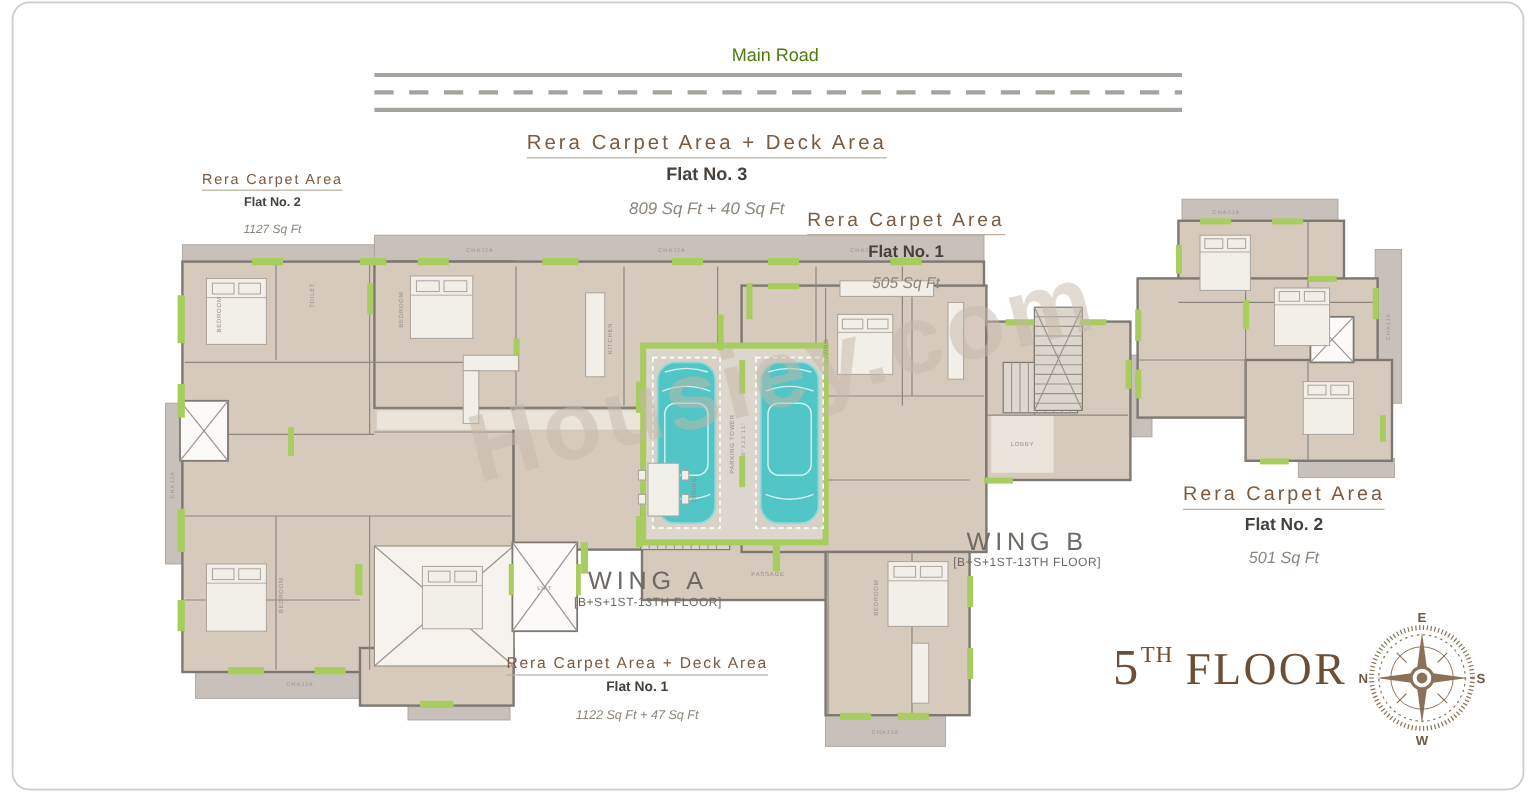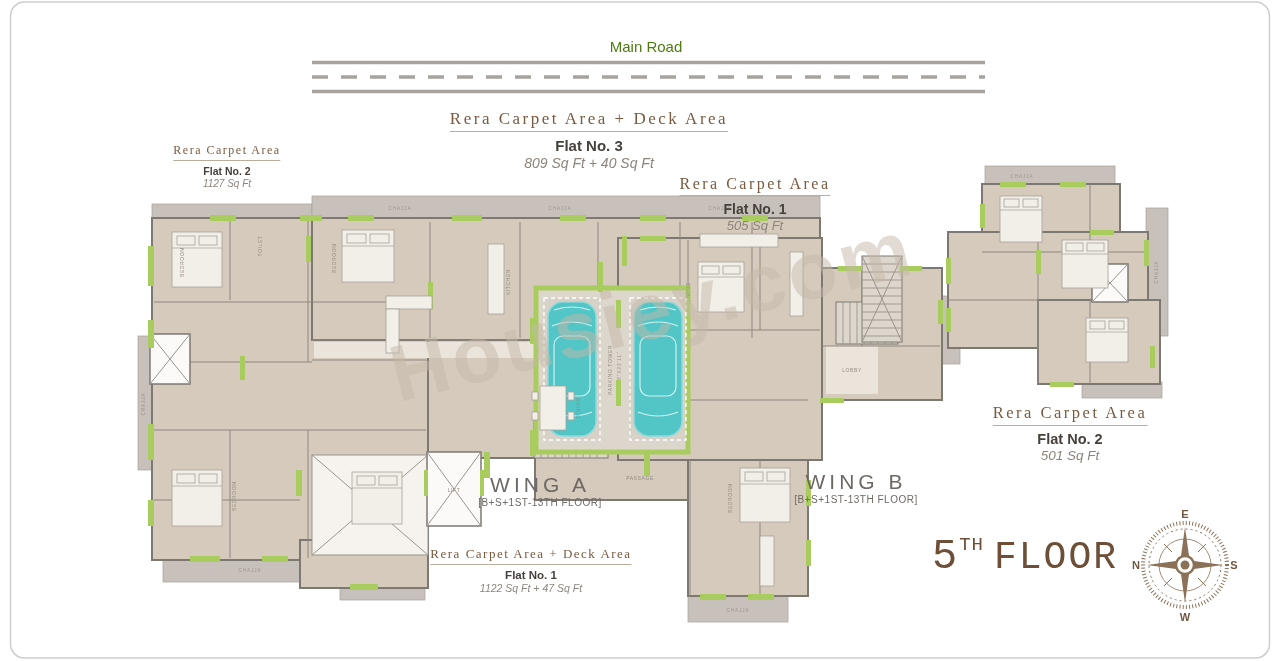--- a/index.html
+++ b/index.html
@@ -25,29 +25,29 @@
   .furn-line{stroke:#a8a199;stroke-width:.7}
   .park{fill:#ddd6cc;stroke:var(--accent-green);stroke-width:5}
   .bay{fill:#d8d1c7;stroke:#ffffff;stroke-width:1.3;stroke-dasharray:4 3}
   .car-body{fill:var(--car-teal);stroke:#8edada;stroke-width:1.5}
   .car-line{fill:none;stroke:rgba(255,255,255,.75);stroke-width:1.2}
   .road-line{stroke:#a6a29e;stroke-width:3.5;fill:none}
   .tiny{font:5px "Liberation Sans",sans-serif;fill:#958d83;letter-spacing:.6px}
   .tiny4{font:4.5px "Liberation Sans",sans-serif;fill:#9b948c;letter-spacing:1px}
   
   .ovl{position:absolute;z-index:5;text-align:center}
-  .rera-head{font-family:Liberation Serif, serif;color:var(--brand-brown);letter-spacing:2.5px;
+  .rera-head{font-family:Liberation Sans, sans-serif;color:var(--brand-brown);letter-spacing:2.5px;
     padding-bottom:2px;border-bottom:1.3px solid #b9ad9f;white-space:nowrap;display:inline-block}
   .flat-no{color:#46413c;font-weight:700;margin-top:5px}
-  .area-val{color:#8d857c;font-style:italic;margin-top:1px}
+  .area-val{color:#8d857c;font-style:italic;margin-top:11px}
   .wing-name{color:#6e6965;letter-spacing:4px;font-weight:400;white-space:nowrap}
   .wing-floors{color:#6e6965;letter-spacing:.5px;white-space:nowrap}
   .watermark{position:absolute;z-index:3;font-weight:700;font-size:80px;letter-spacing:4px;
     color:rgba(195,184,167,.5);transform:rotate(-14deg);transform-origin:left center;white-space:nowrap}
-  .title-floor{font-family:Liberation Mono, monospace;color:var(--title-brown);letter-spacing:2px;white-space:nowrap}
+  .title-floor{font-family:Liberation Serif, serif;color:var(--title-brown);letter-spacing:2px;white-space:nowrap}
   .title-floor .num{font-size:42px}
   .title-floor .sup{font-size:19px;vertical-align:18px;letter-spacing:1px}
   .title-floor .word{font-size:38px;margin-left:10px}
   .title-sub{color:#85807a;font-style:italic;font-size:27px;letter-spacing:1px;margin-top:2px}
   .road-label{color:#4d7c0f;font-size:15px}
   .compass-letter{font:bold 11px "Liberation Sans",sans-serif;fill:#6e5a44}
 </style>
 </head>
 <body>
 
@@ -366,21 +366,21 @@
   <div class="ovl" style="left:531px;top:544px;transform:translateX(-50%)">
     <div class="rera-head" style="font-size:13px;letter-spacing:1.5px">Rera Carpet Area + Deck Area</div>
     <div class="flat-no" style="font-size:11.5px;margin-top:4px">Flat No. 1</div>
     <div class="area-val" style="font-size:10.5px">1122 Sq Ft + 47 Sq Ft</div>
   </div>
 
   <div class="ovl" style="left:540px;top:473px;transform:translateX(-50%)">
     <div class="wing-name" style="font-size:21px">WING A</div>
     <div class="wing-floors" style="font-size:10px">[B+S+1ST-13TH FLOOR]</div>
   </div>
-  <div class="ovl" style="left:856px;top:470px;transform:translateX(-50%)">
+  <div class="ovl" style="left:856px;top:440px;transform:translateX(-50%)">
     <div class="wing-name" style="font-size:21px">WING B</div>
     <div class="wing-floors" style="font-size:10px">[B+S+1ST-13TH FLOOR]</div>
   </div>
 
   <div class="ovl" style="left:1025px;top:533px;transform:translateX(-50%)">
     <div class="title-floor"><span class="num">5</span><span class="sup">TH</span><span class="word">FLOOR</span></div>
   </div>
 
 </div>
 

